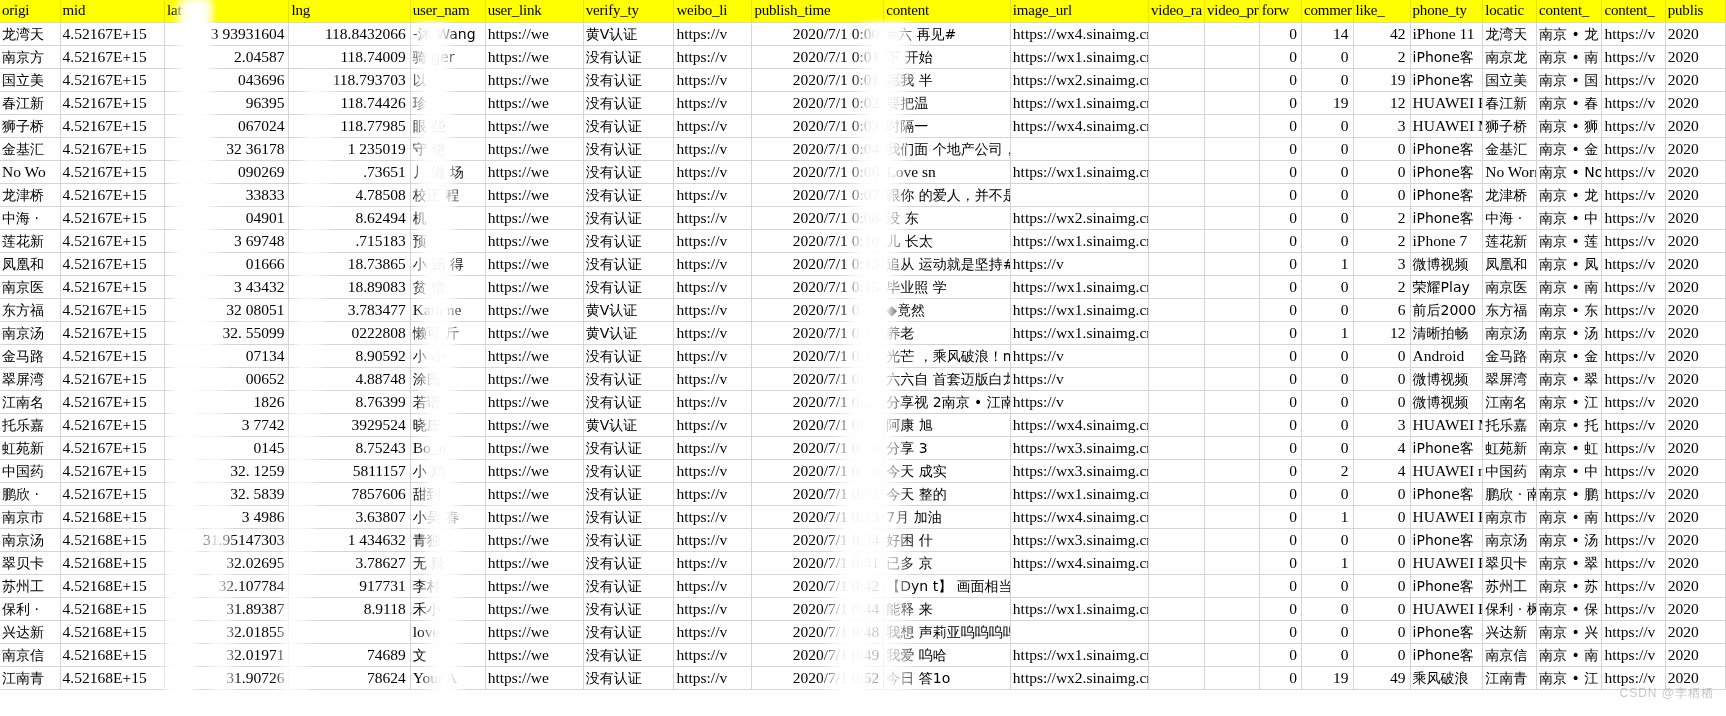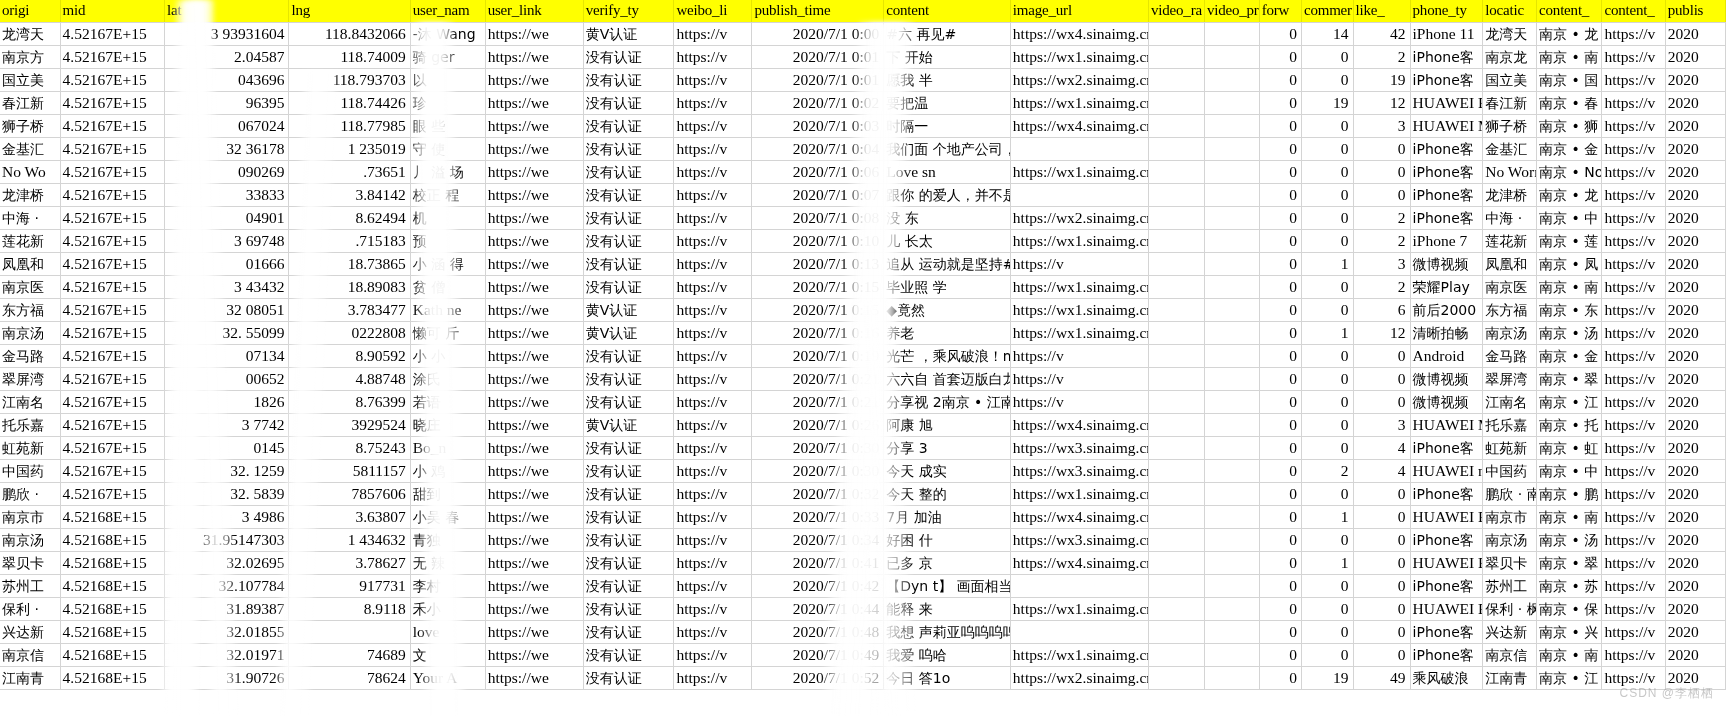--- a/index.html
+++ b/index.html
@@ -341,21 +341,21 @@
           <td class="txt cjk">iPhone客</td>
           <td class="txt">No Worr</td>
           <td class="txt cjk">南京 • No</td>
           <td class="txt">https://v</td>
           <td class="txt">2020</td>
         </tr>
         <tr>
           <td class="txt cjk">龙津桥</td>
           <td class="txt">4.52167E+15</td>
           <td class="num">33833</td>
-          <td class="num">3.84142</td>
+          <td class="num">4.78508</td>
           <td class="txt cjk">校正   程</td>
           <td class="txt">https://we</td>
           <td class="txt cjk">没有认证</td>
           <td class="txt">https://v</td>
           <td class="num">2020/7/1 0:07</td>
           <td class="txt cjk">跟你    的爱人，并不是天然产生的。能一</td>
           <td class="txt"></td>
           <td class="txt"></td>
           <td class="txt"></td>
           <td class="num">0</td>

